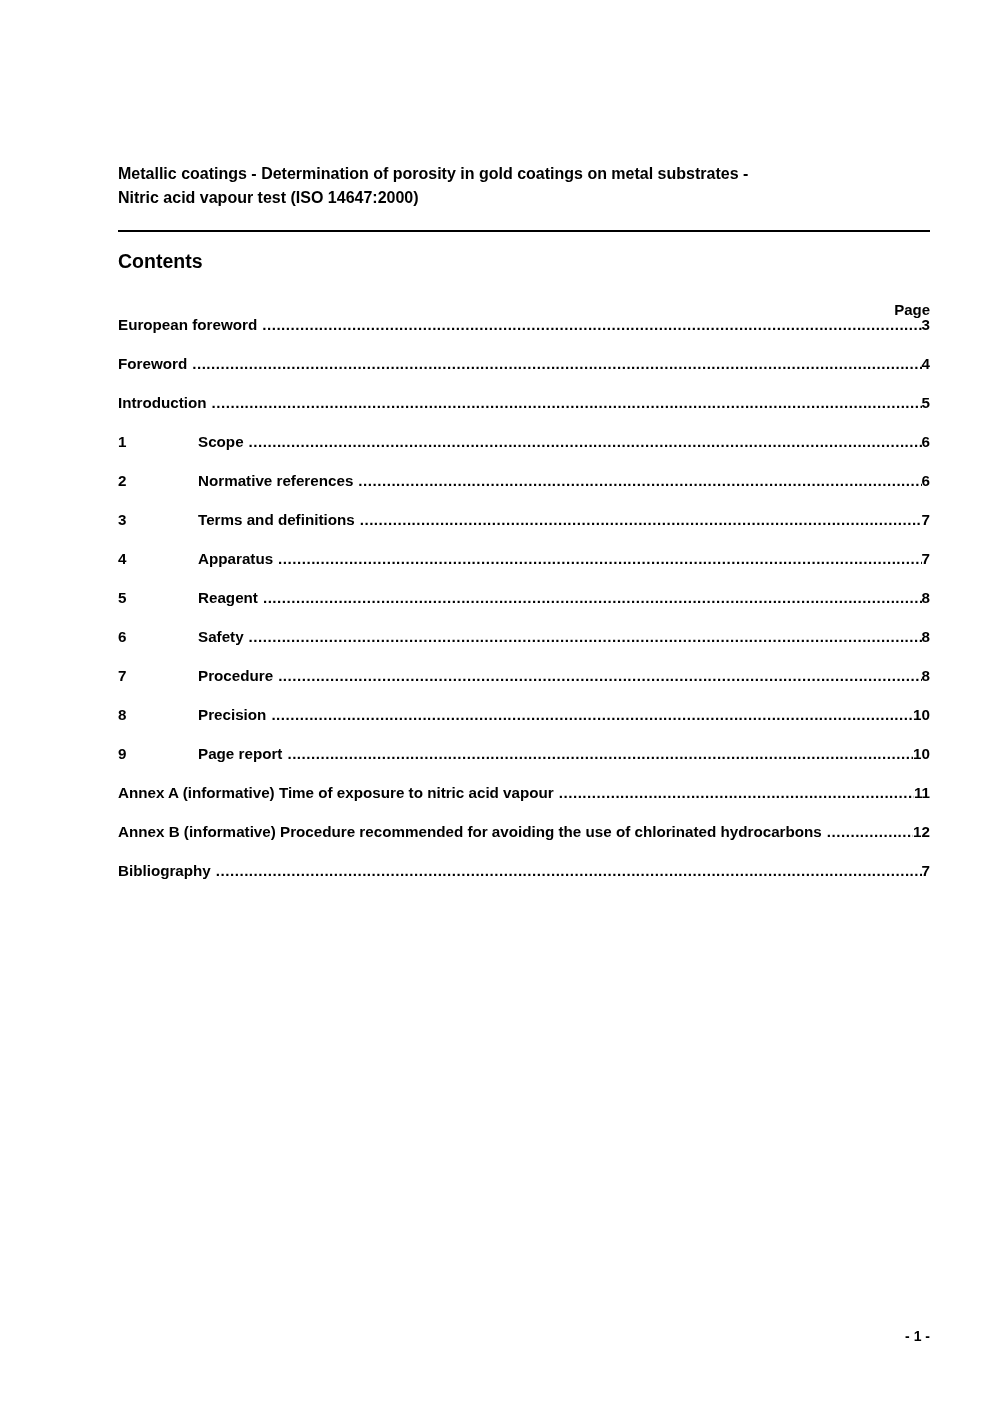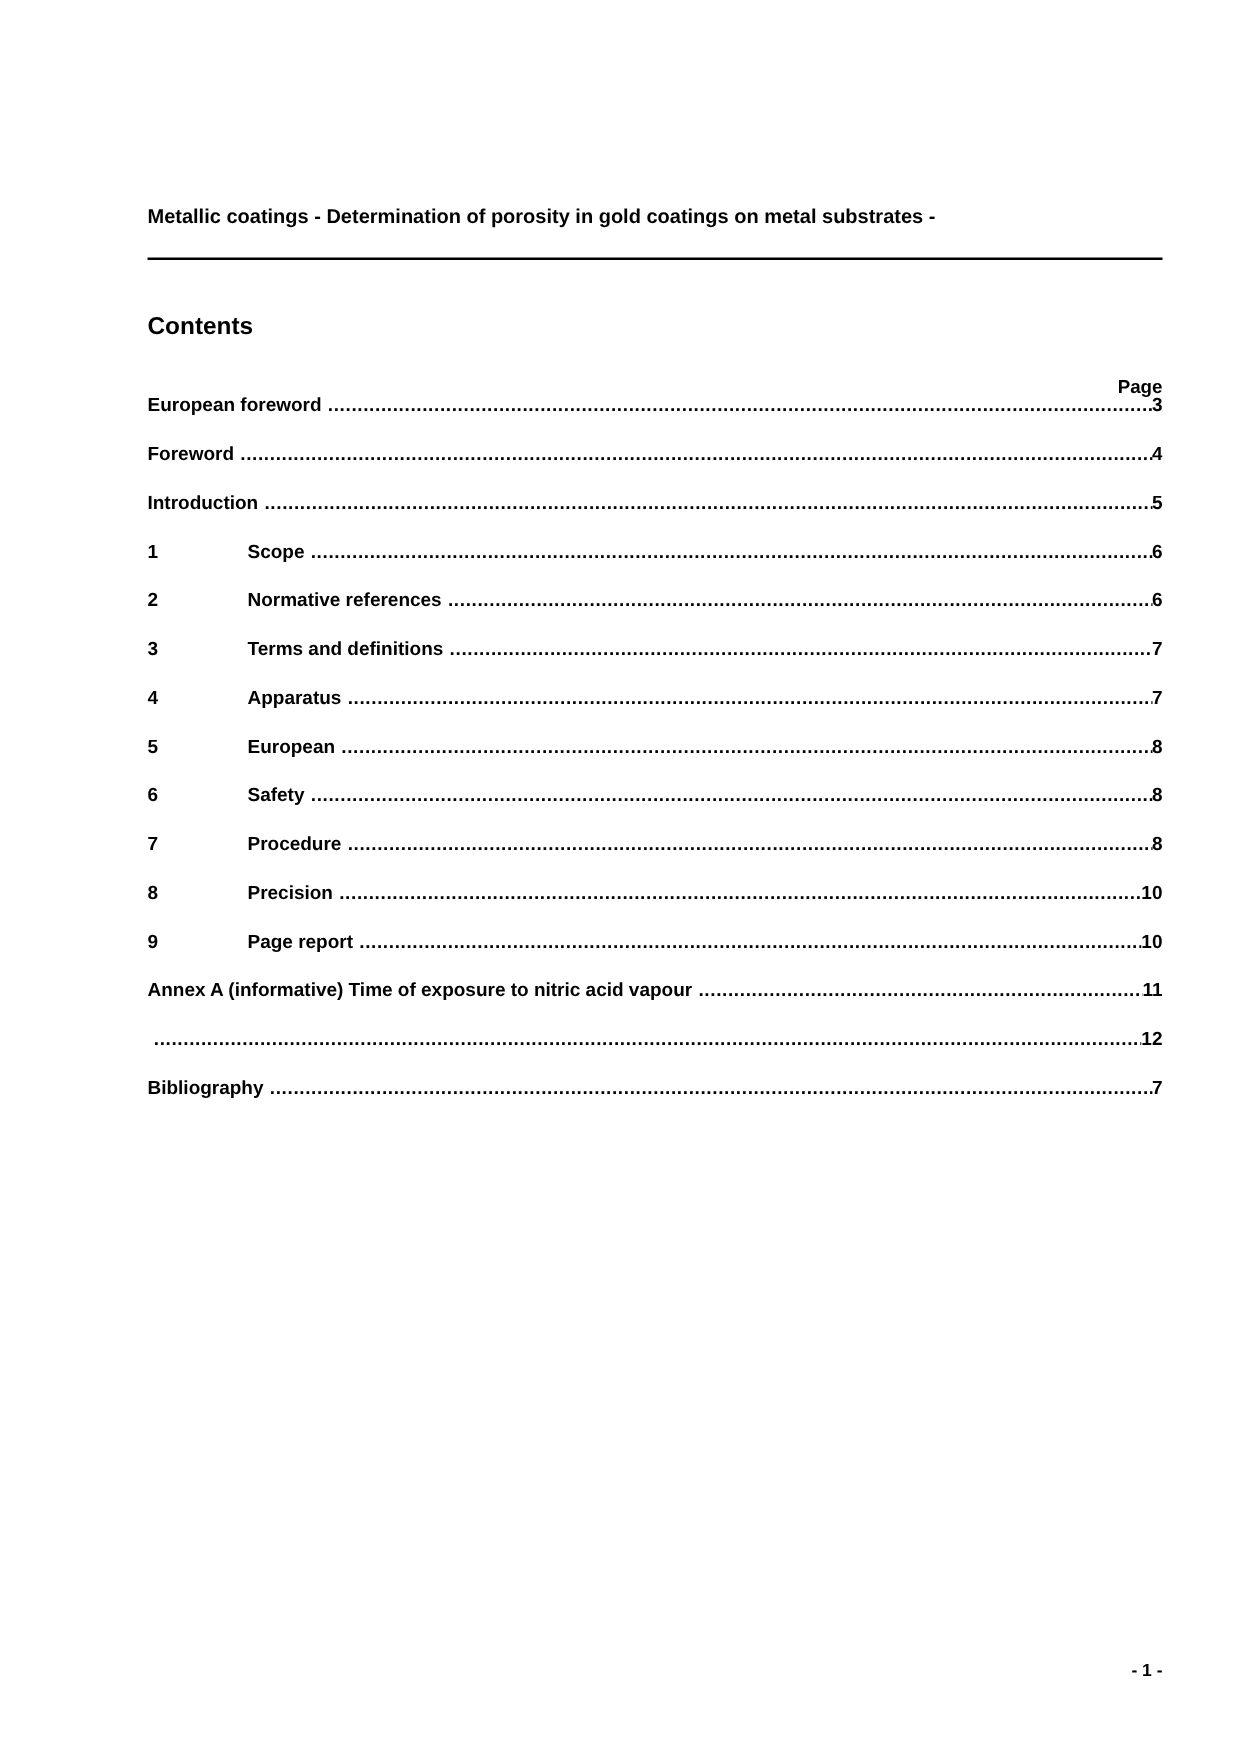--- a/index.html
+++ b/index.html
@@ -87,20 +87,21 @@
   }
 </style>
 </head>
 <body>
 
 <div class="page">
 
 
   <div class="doc-title">
     <div>Metallic coatings - Determination of porosity in gold coatings on metal substrates -</div>
+    <div>Nitric acid vapour test (ISO 14647:2000)</div>
   </div>
 
   <div class="contents-heading">Contents</div>
   <div class="page-label">Page</div>
 
   <div class="toc">
 
     <div class="toc-row">
       <span class="toc-title">European foreword</span>
       <span class="toc-leader">............................................................................................................................................................................................................................................................................</span>
@@ -142,21 +143,21 @@
 
     <div class="toc-row">
       <span class="toc-num">4</span>
       <span class="toc-title">Apparatus</span>
       <span class="toc-leader">............................................................................................................................................................................................................................................................................</span>
       <span class="toc-page">7</span>
     </div>
 
     <div class="toc-row">
       <span class="toc-num">5</span>
-      <span class="toc-title">European</span>
+      <span class="toc-title">Reagent</span>
       <span class="toc-leader">............................................................................................................................................................................................................................................................................</span>
       <span class="toc-page">8</span>
     </div>
 
     <div class="toc-row">
       <span class="toc-num">6</span>
       <span class="toc-title">Safety</span>
       <span class="toc-leader">............................................................................................................................................................................................................................................................................</span>
       <span class="toc-page">8</span>
     </div>
@@ -182,20 +183,21 @@
       <span class="toc-page">10</span>
     </div>
 
     <div class="toc-row">
       <span class="toc-title">Annex A (informative) Time of exposure to nitric acid vapour</span>
       <span class="toc-leader">............................................................................................................................................................................................................................................................................</span>
       <span class="toc-page">11</span>
     </div>
 
     <div class="toc-row">
+      <span class="toc-title">Annex B (informative) Procedure recommended for avoiding the use of chlorinated hydrocarbons</span>
       <span class="toc-leader">............................................................................................................................................................................................................................................................................</span>
       <span class="toc-page">12</span>
     </div>
 
     <div class="toc-row">
       <span class="toc-title">Bibliography</span>
       <span class="toc-leader">............................................................................................................................................................................................................................................................................</span>
       <span class="toc-page">7</span>
     </div>
 

